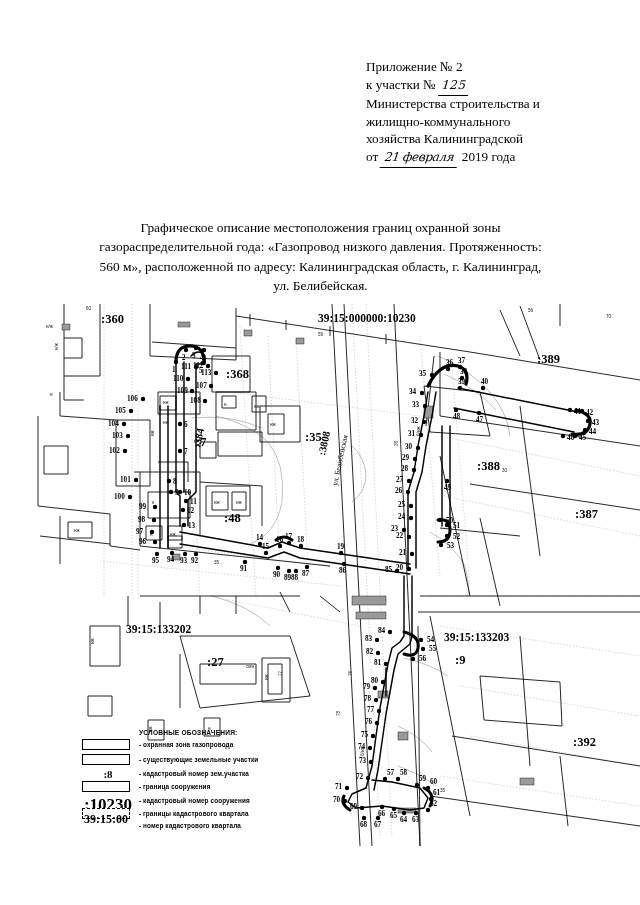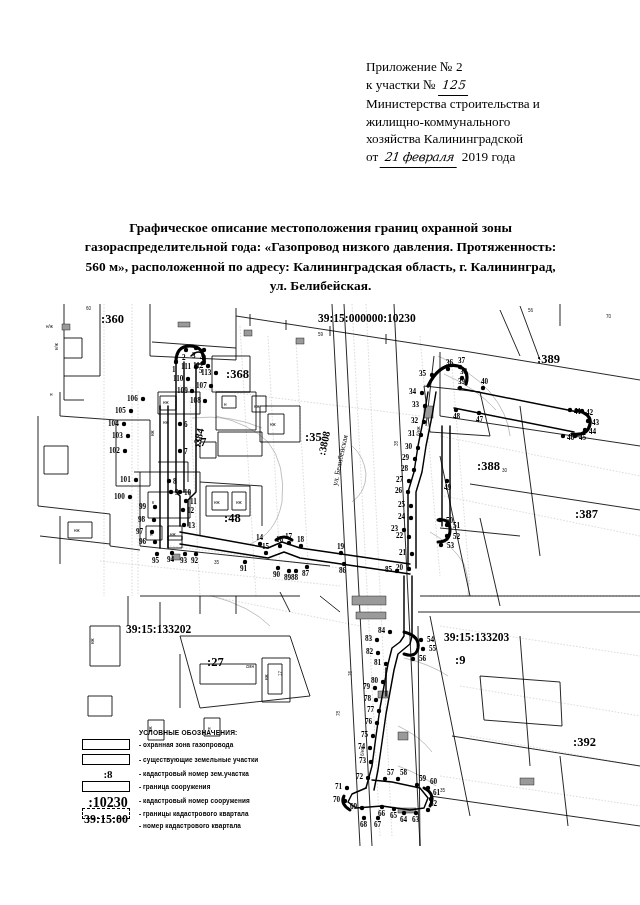--- a/index.html
+++ b/index.html
@@ -57,21 +57,20 @@
   
   .title-par {
     position: absolute;
     left: 72px;
     top: 218px;
     width: 497px;
     font-size: 13.4px;
     line-height: 19.4px;
     text-align: center;
     text-indent: 0;
-    font-weight: bold;
   }
   .title-par .l1 { text-align: center; }
 
   
   .map-wrap {
     position: absolute;
     left: 0px;
     top: 296px;
     width: 640px;
     height: 550px;
@@ -657,21 +656,21 @@
 
     <div class="sw sw-thin" style="top:25px;"></div>
     <div class="lg-row" style="top:27px;">- существующие земельные участки</div>
 
     <div class="sw sw-text" style="top:39px; font-size:11px;">:8</div>
     <div class="lg-row" style="top:41px;">- кадастровый номер зем.участка</div>
 
     <div class="sw sw-solid" style="top:52px;"></div>
     <div class="lg-row" style="top:54px;">- граница сооружения</div>
 
-    <div class="sw sw-text" style="top:66px; font-size:14px;">:10230</div>
+    <div class="sw sw-text" style="top:66px; font-size:17px;">:10230</div>
     <div class="lg-row" style="top:68px;">- кадастровый номер сооружения</div>
 
     <div class="sw sw-dashed" style="top:79px;"></div>
     <div class="lg-row" style="top:81px;">- границы кадастрового квартала</div>
 
     <div class="sw sw-text" style="top:83px; font-size:12px; left:-6px; width:60px;">39:15:00</div>
     <div class="lg-row" style="top:93px;">- номер кадастрового квартала</div>
   </div>
 
 </div>

